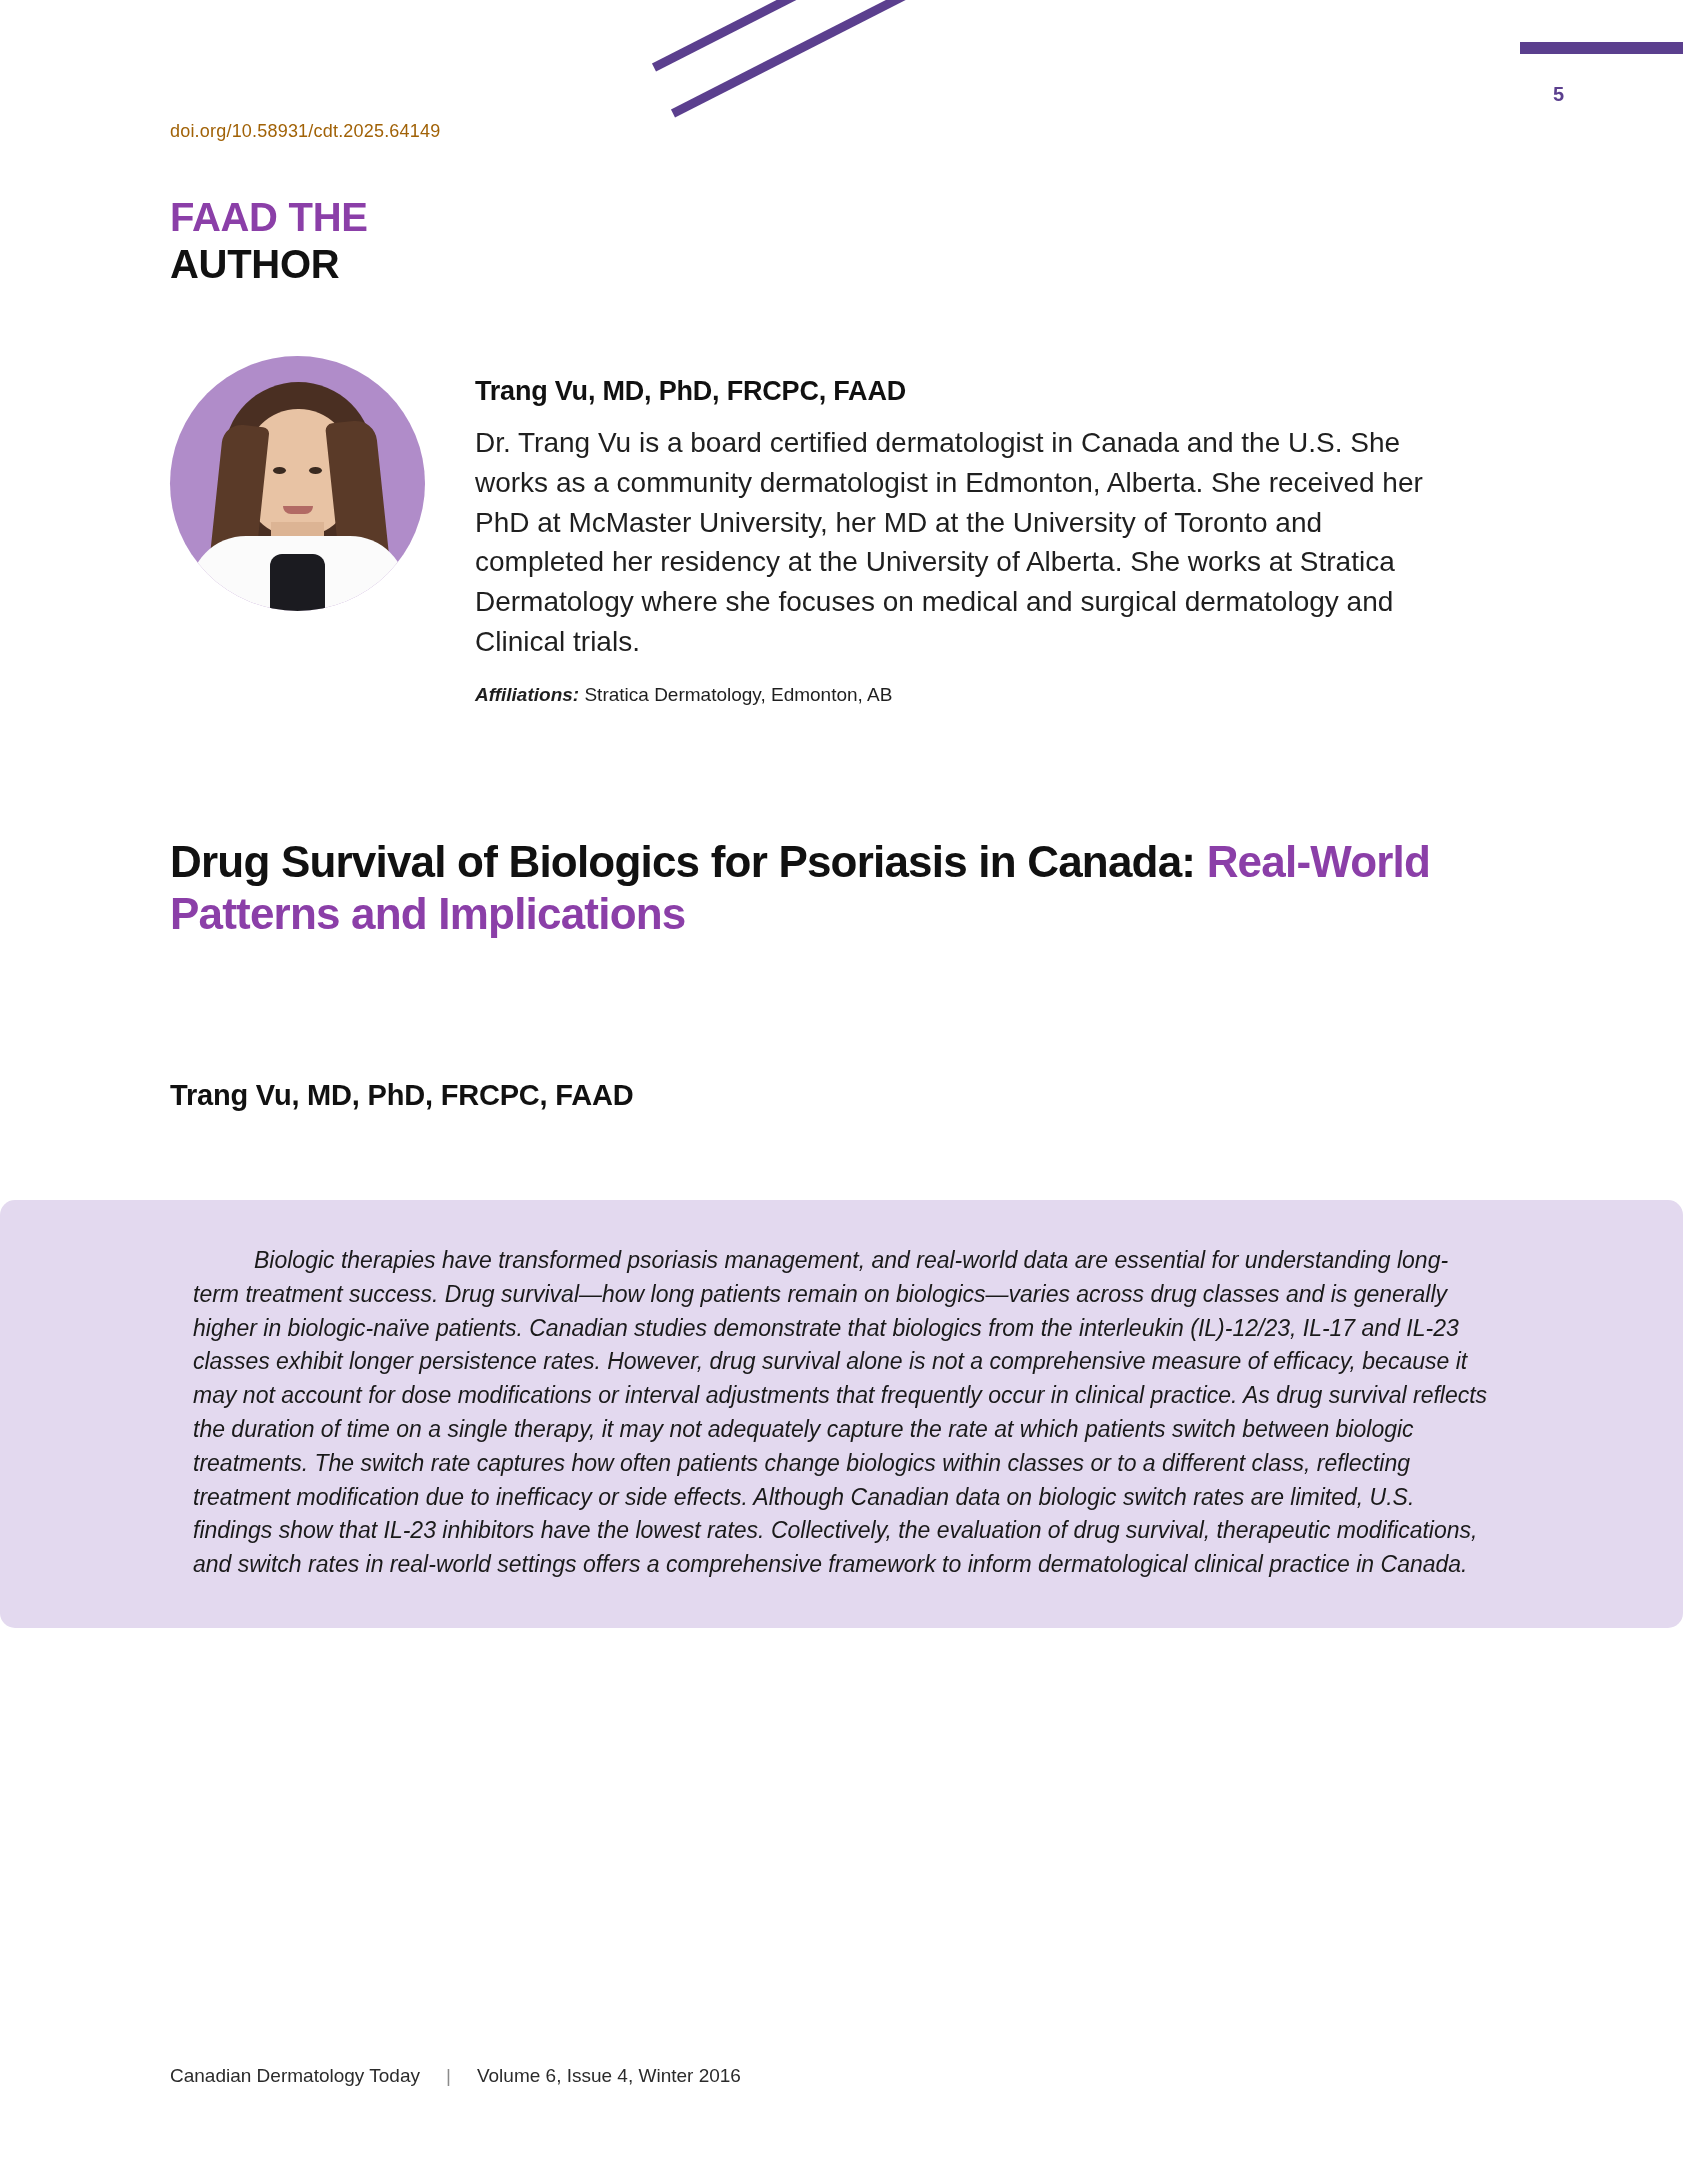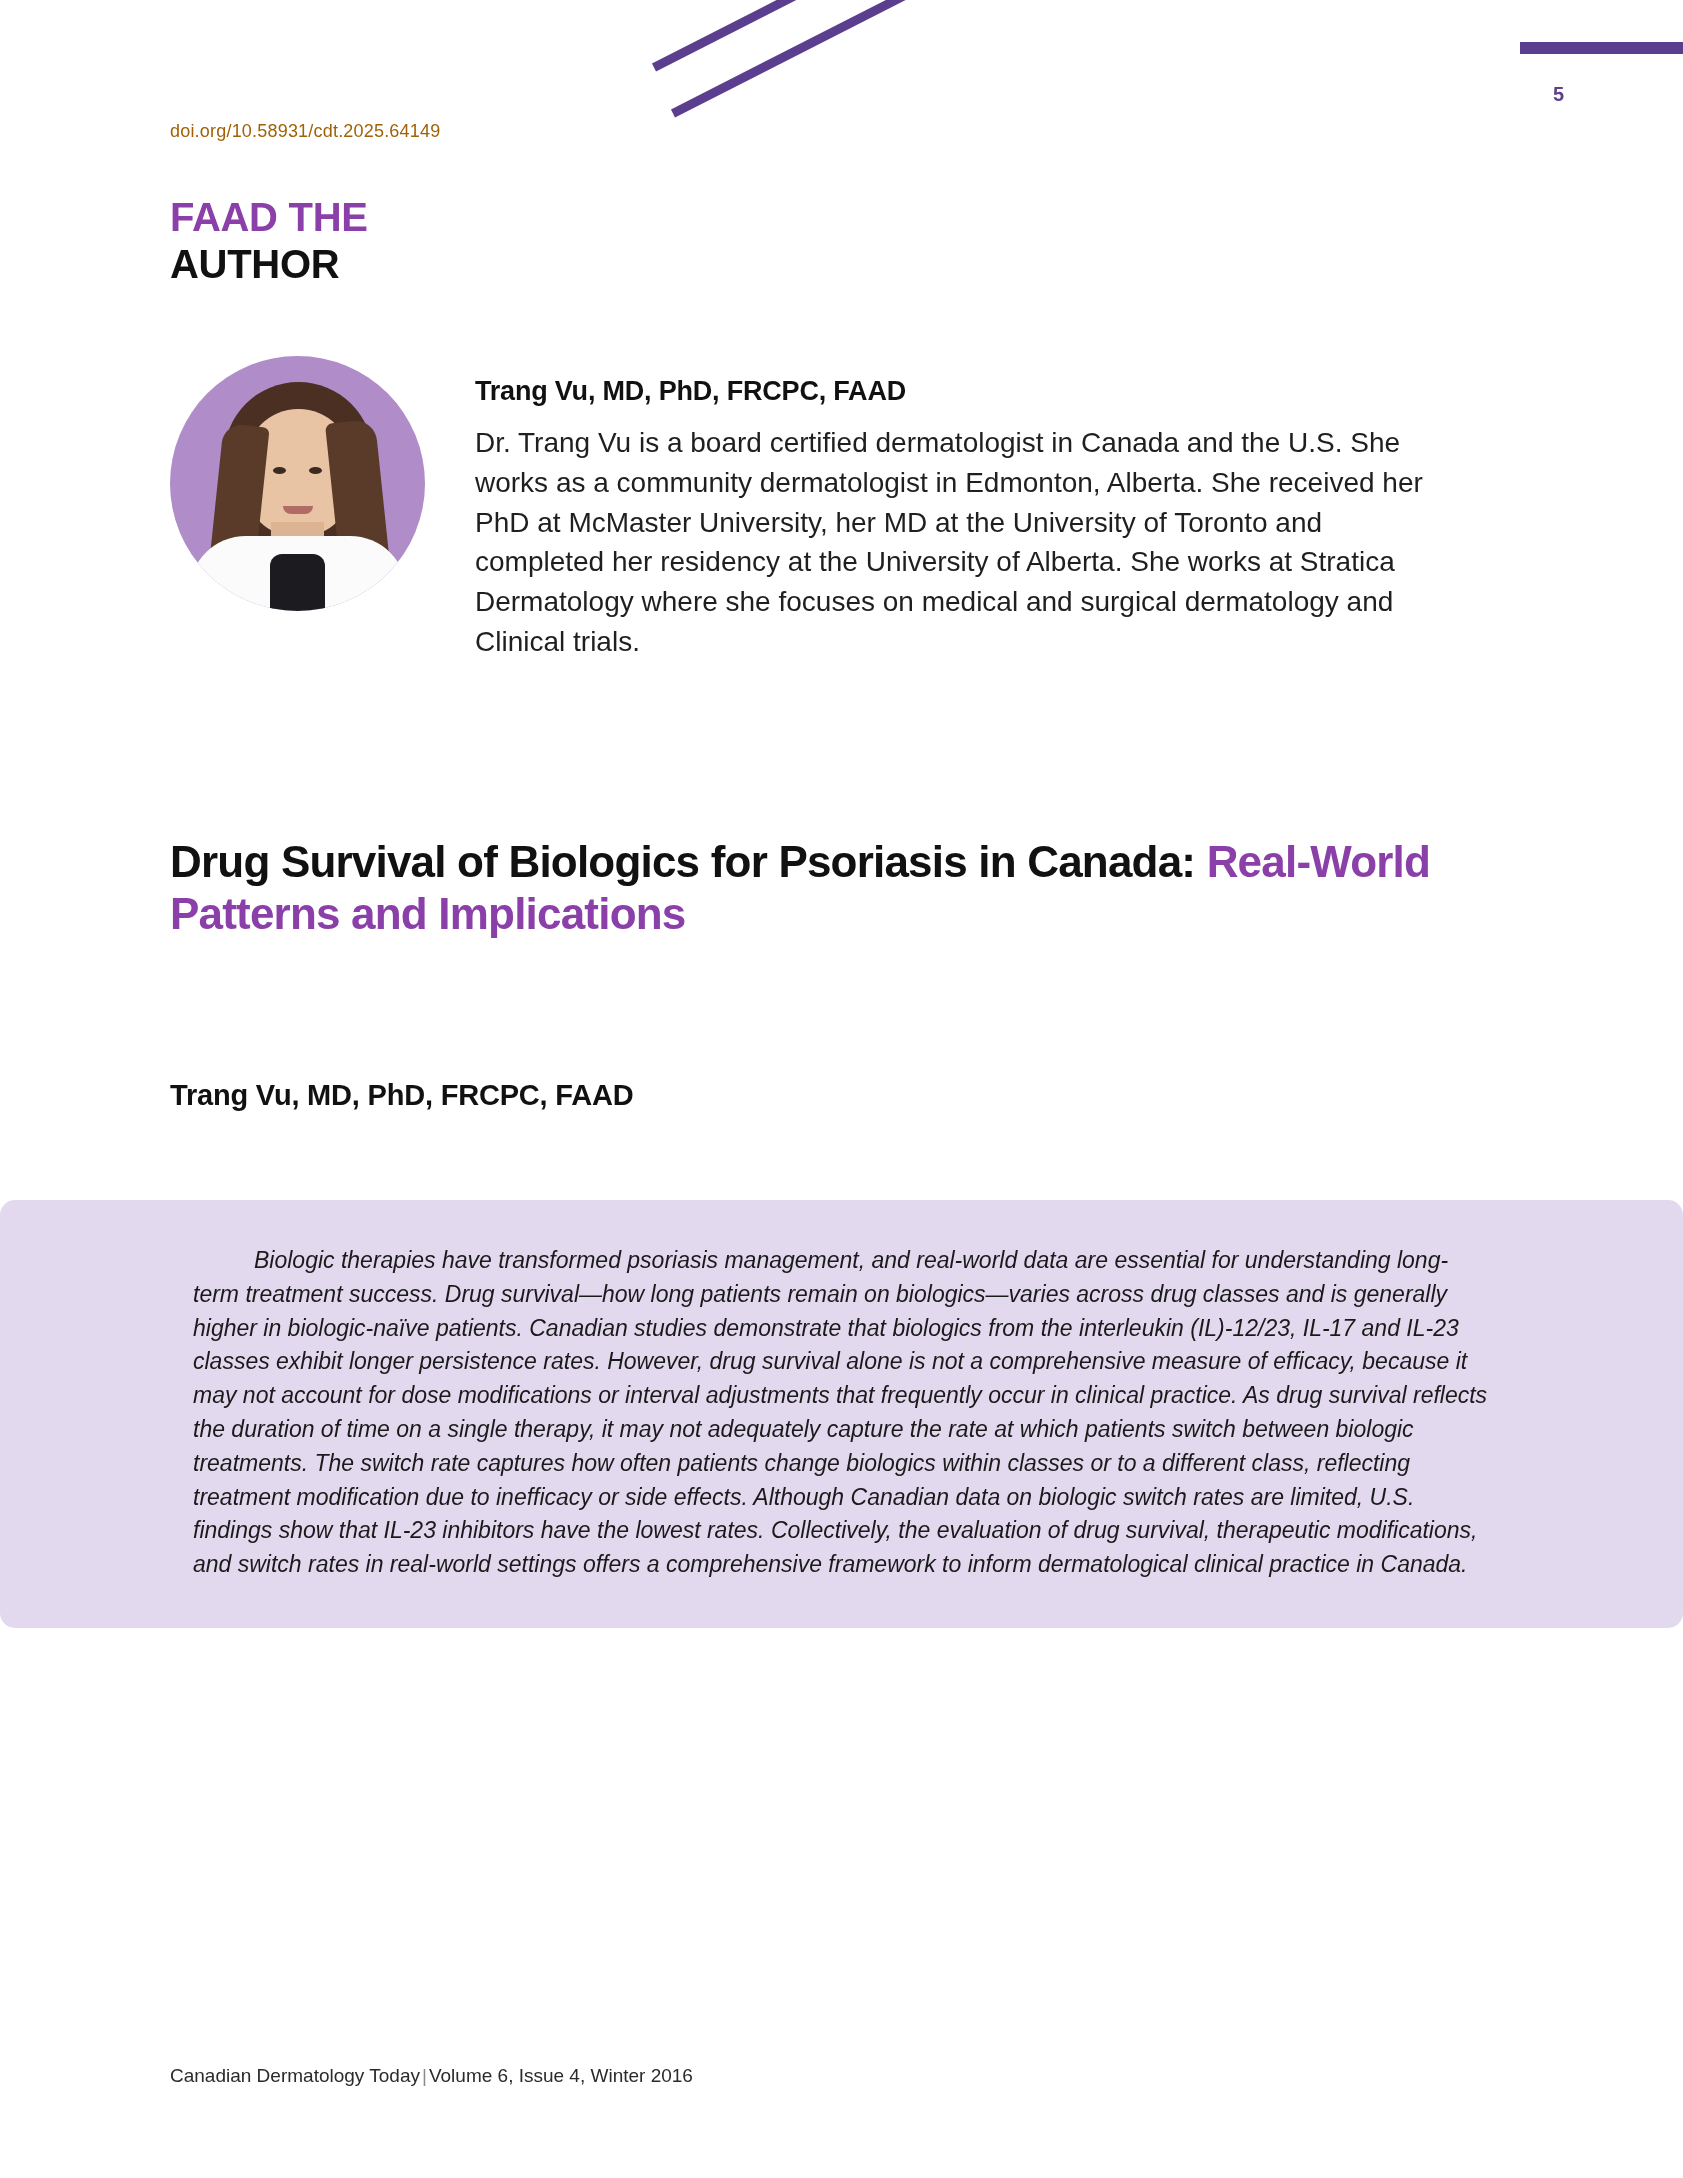--- a/index.html
+++ b/index.html
@@ -280,21 +280,21 @@
 
   
   .footer {
     position: absolute;
     bottom: 91px;
     left: 170px;
     font-size: 19px;
     color: #2b2b2b;
     display: flex;
     align-items: center;
-    gap: 2px;
+    gap: 26px;
   }
   .footer .sep {
     color: #8b8b8b;
   }
 </style>
 </head>
 <body>
 
 <div class="stripes">
   <div class="stripe-mask">
@@ -324,20 +324,24 @@
       <div class="av-hair-l"></div>
       <div class="av-hair-r"></div>
       <div class="av-neck"></div>
       <div class="av-coat"></div>
       <div class="av-shirt"></div>
     </div>
   </div>
   <div class="author-text">
     <h2 class="author-name">Trang Vu, MD, PhD, FRCPC, FAAD</h2>
     <p class="author-bio">Dr. Trang Vu is a board certified dermatologist in Canada and the U.S. She works as a community dermatologist in Edmonton, Alberta. She received her PhD at McMaster University, her MD at the University of Toronto and completed her residency at the University of Alberta. She works at Stratica Dermatology where she focuses on medical and surgical dermatology and Clinical trials.</p>
+    <div class="affiliations">
+      <span class="aff-label">Affiliations:</span>
+      <span>Stratica Dermatology, Edmonton, AB</span>
+    </div>
   </div>
 </div>
 
 <h1 class="article-title">
   <span>Drug Survival of Biologics for Psoriasis in Canada: </span><span class="accent">Real-World Patterns and Implications</span>
 </h1>
 
 <div class="byline">Trang Vu, MD, PhD, FRCPC, FAAD</div>
 
 <div class="abstract-band">

